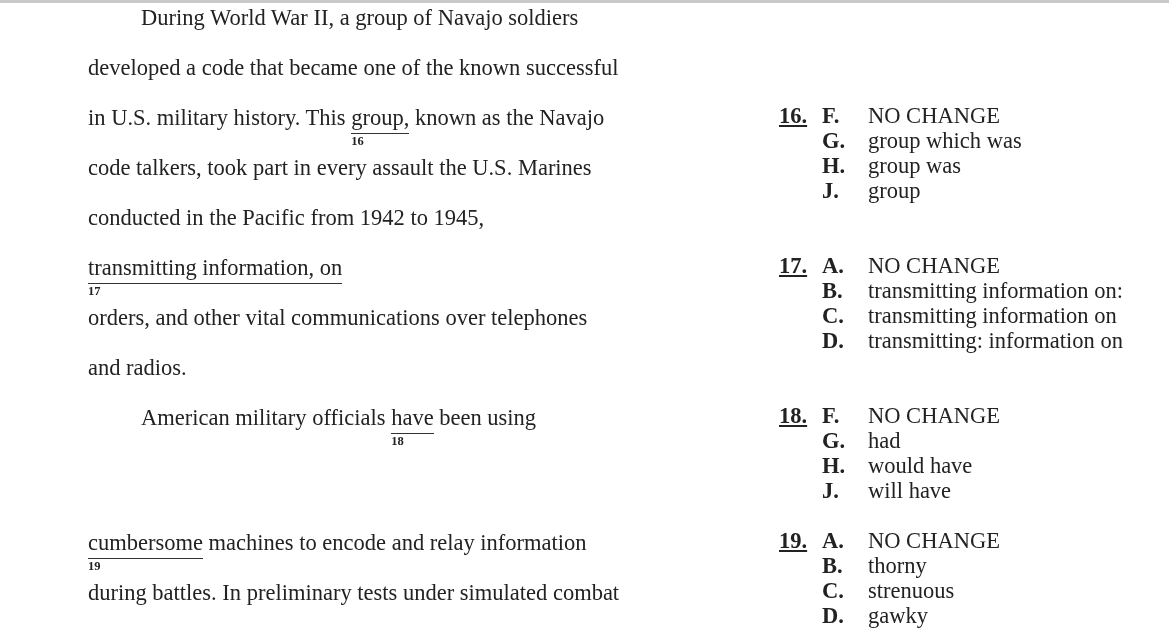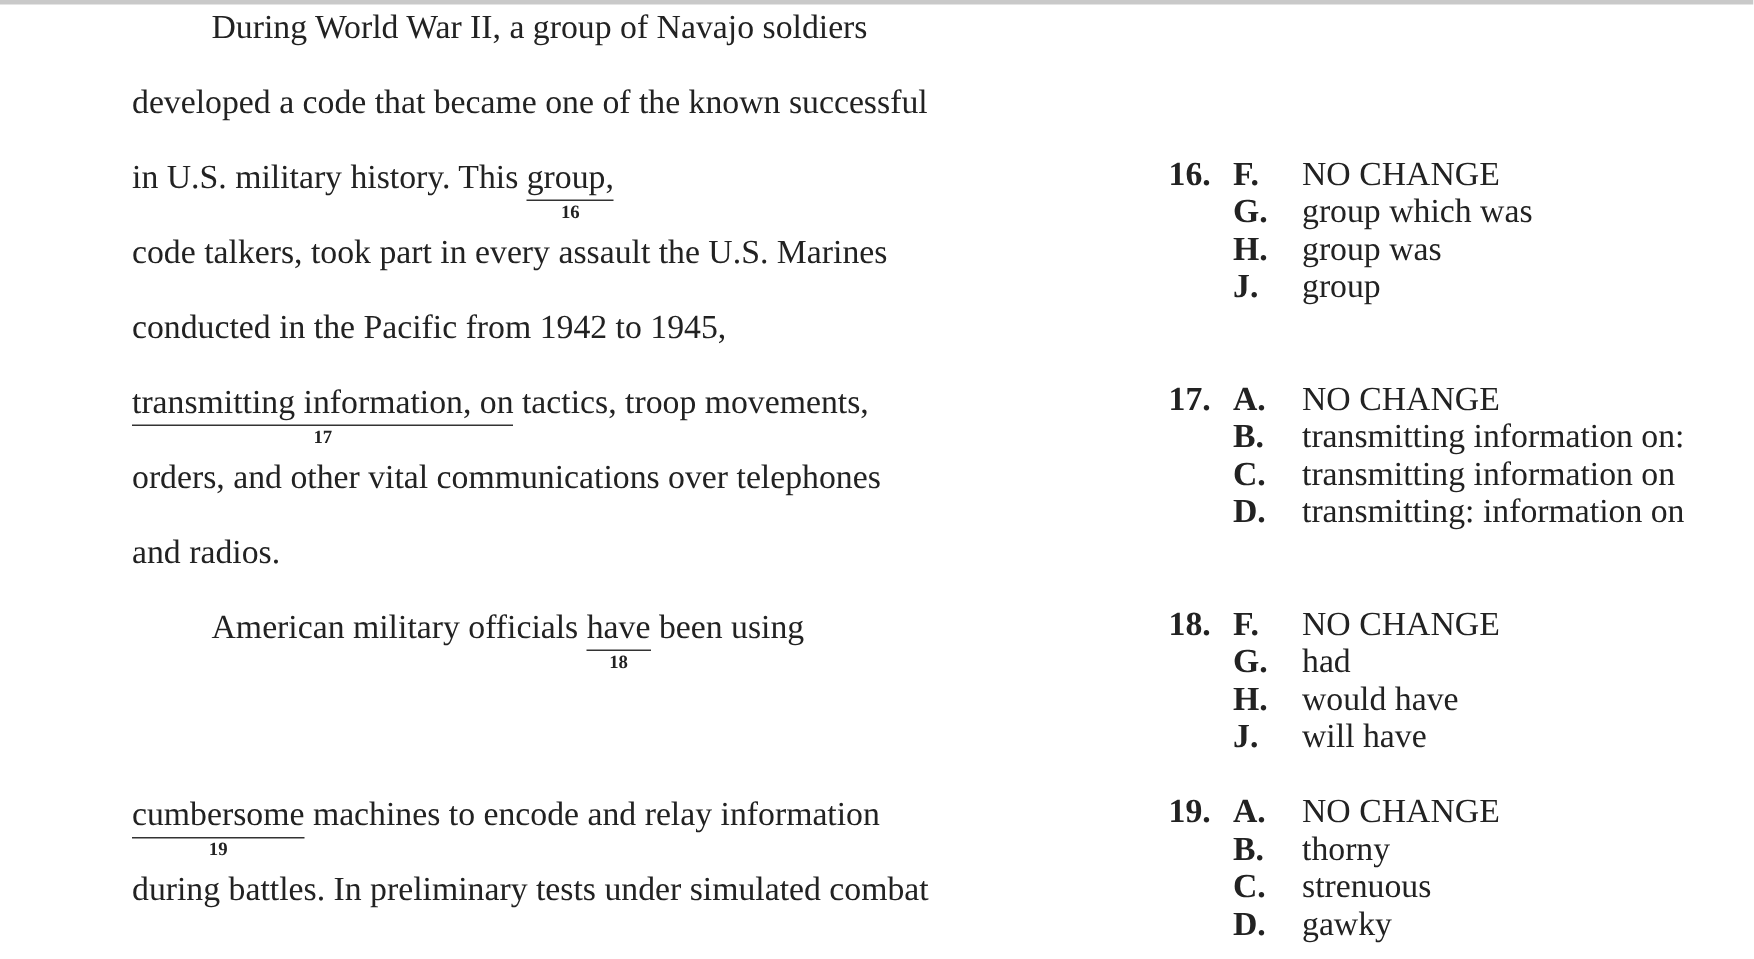--- a/index.html
+++ b/index.html
@@ -38,36 +38,36 @@
     position: absolute;
     left: 0; right: 0;
     bottom: -2px;
     height: 1px;
     background: #333333;
   }
   .marker {
     position: absolute;
     left: 0; right: 0;
     top: 30px;
-    text-align: center;
     font-size: 12.5px;
     font-weight: bold;
     line-height: 14px;
   }
   .question {
     position: absolute;
     left: 779px;
     font-size: 22.5px;
     line-height: 25px;
   }
   .q-num {
     position: absolute;
     left: 0; top: 0;
     font-weight: bold;
     white-space: nowrap;
+    text-decoration: underline;
   }
   .opt {
     position: relative;
     height: 25px;
     white-space: nowrap;
   }
   .opt-letter {
     position: absolute;
     left: 43px;
     top: 0;
@@ -86,30 +86,30 @@
 <div class="top-rule"></div>
 
 <div>
   <div class="pline indent" style="top:4px;">
     <span>During World War II, a group of Navajo soldiers</span>
   </div>
   <div class="pline" style="top:54px;">
     <span>developed a code that became one of the known successful</span>
   </div>
   <div class="pline" style="top:104px;">
-    <span>in U.S. military history. This </span><span class="ul"><span>group,</span><span class="marker">16</span></span>
+    <span>in U.S. military history. This </span><span class="ul"><span>group,</span><span class="marker">16</span></span><span> known as the Navajo</span>
   </div>
   <div class="pline" style="top:154px;">
     <span>code talkers, took part in every assault the U.S. Marines</span>
   </div>
   <div class="pline" style="top:204px;">
     <span>conducted in the Pacific from 1942 to 1945,</span>
   </div>
   <div class="pline" style="top:254px;">
-    <span class="ul"><span>transmitting information, on</span><span class="marker">17</span></span><span> tactics, troop movements,</span>
+    <span class="ul"><span>transmitting information, on</span><span class="marker">17</span></span>
   </div>
   <div class="pline" style="top:304px;">
     <span>orders, and other vital communications over telephones</span>
   </div>
   <div class="pline" style="top:354px;">
     <span>and radios.</span>
   </div>
   <div class="pline indent" style="top:404px;">
     <span>American military officials </span><span class="ul"><span>have</span><span class="marker">18</span></span><span> been using</span>
   </div>

